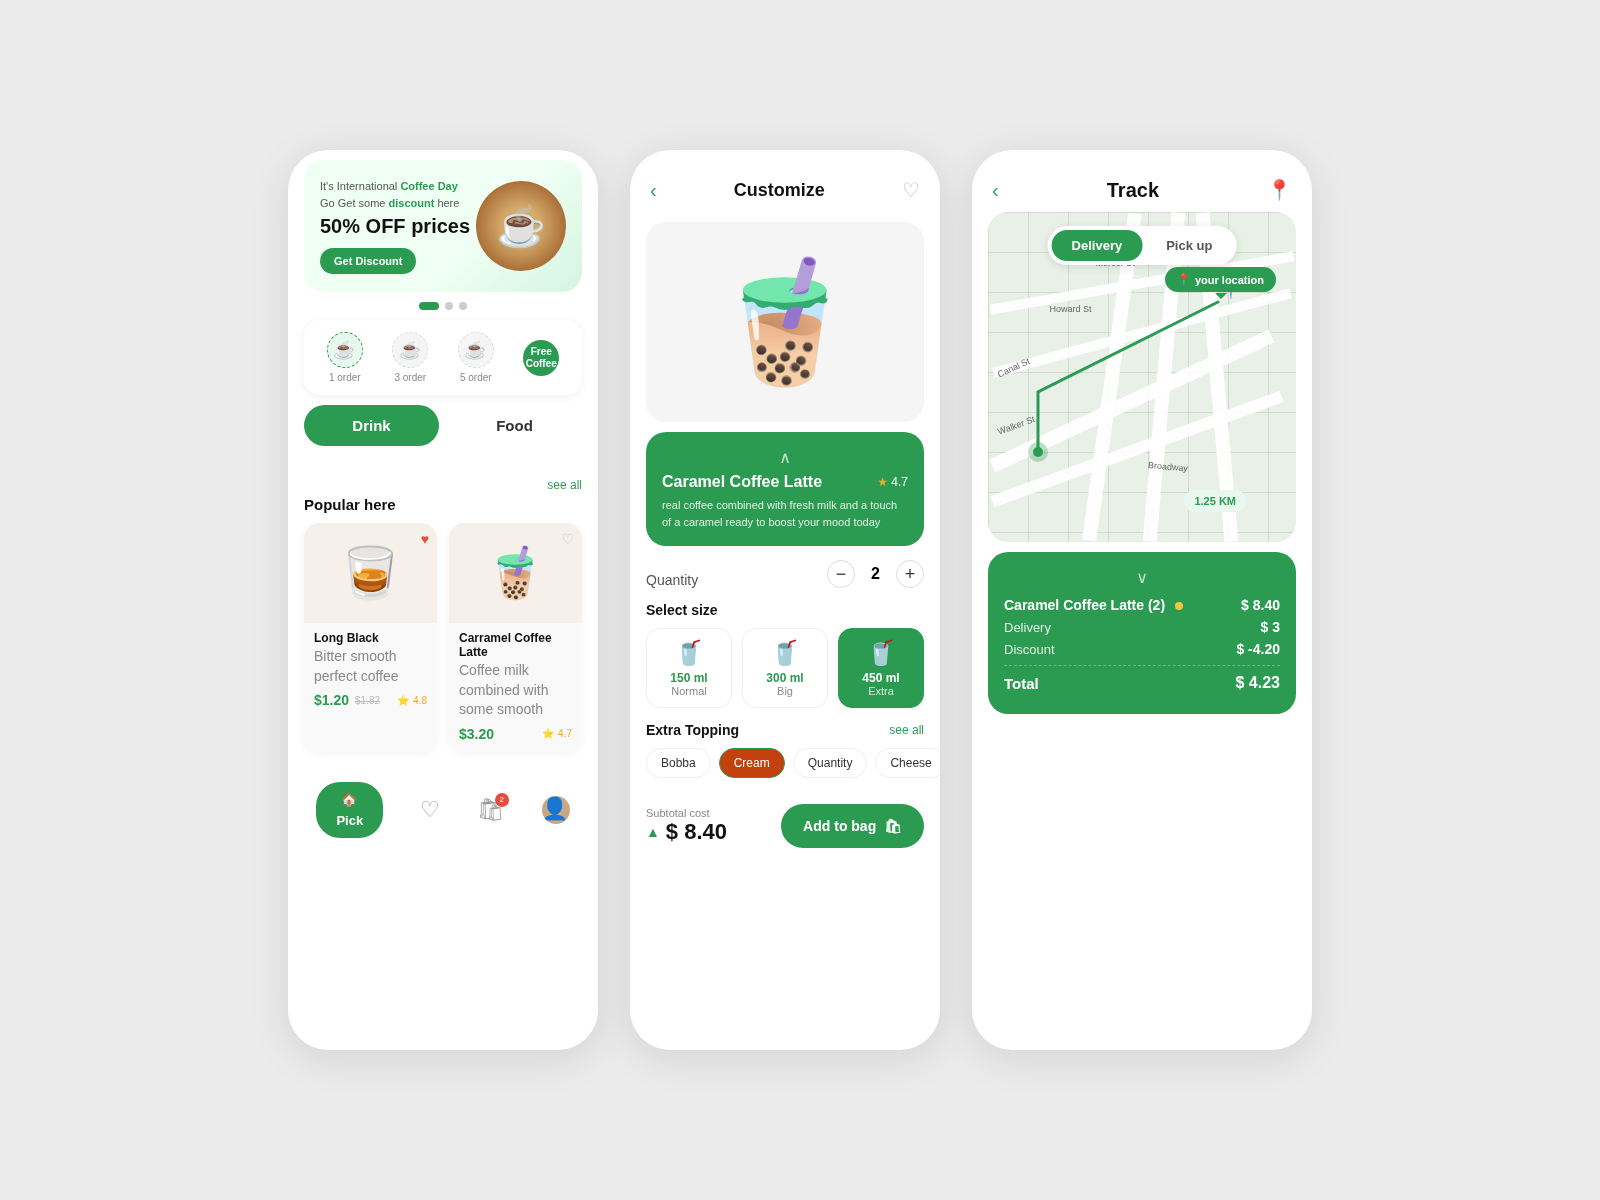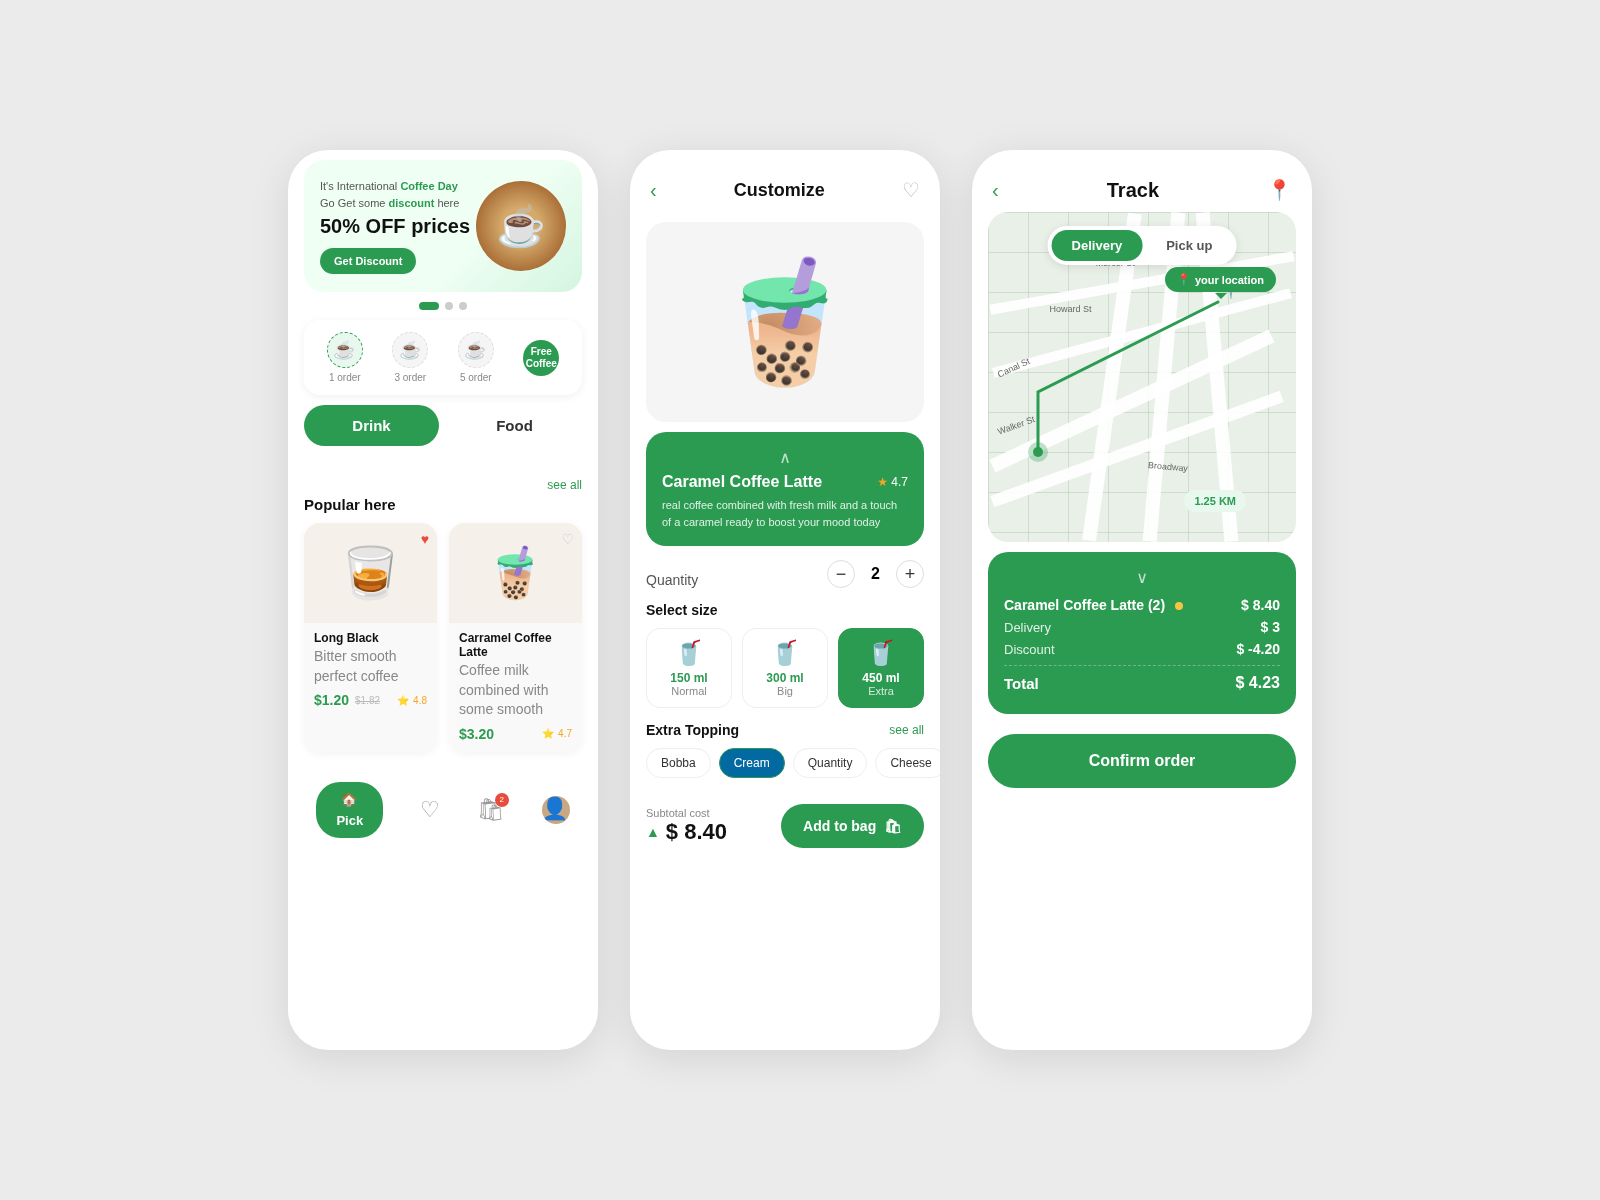--- a/index.html
+++ b/index.html
@@ -181,21 +181,21 @@
     .size-option.selected .size-ml { color: #fff; }
     .size-option .size-name { font-size: 11px; color: #888; }
     .size-option.selected .size-name { color: rgba(255,255,255,0.8); }
 
     .topping-header { display: flex; justify-content: space-between; align-items: center; margin-bottom: 10px; }
     .topping-options { display: flex; gap: 8px; }
     .topping-chip {
       padding: 7px 14px; border-radius: 20px; border: 1.5px solid #eee;
       font-size: 12px; cursor: pointer; background: #fff; color: #333;
     }
-    .topping-chip.selected { background: #0369a1; color: #fff; border-color: #2c9b52; }
+    .topping-chip.selected { background: #c2410c; color: #fff; border-color: #2c9b52; }
 
     .p2-footer {
       display: flex; align-items: center; justify-content: space-between;
       padding: 16px 16px 28px; margin-top: 10px;
     }
     .subtotal-label { font-size: 11px; color: #888; }
     .subtotal-val { font-size: 22px; font-weight: 800; color: #111; }
     .add-bag-btn {
       background: #2c9b52; color: #fff; border: none; border-radius: 24px;
       padding: 14px 22px; font-size: 14px; font-weight: 700; cursor: pointer;
@@ -548,15 +548,14 @@
       <span class="order-price">$ -4.20</span>
     </div>
     <hr class="order-divider">
     <div class="order-row">
       <span class="order-total-label">Total</span>
       <span class="order-total-price">$ 4.23</span>
     </div>
   </div>
 
   
-  <button class="confirm-btn">Confirm order</button>
 
 </div>
 
 </body></html>

